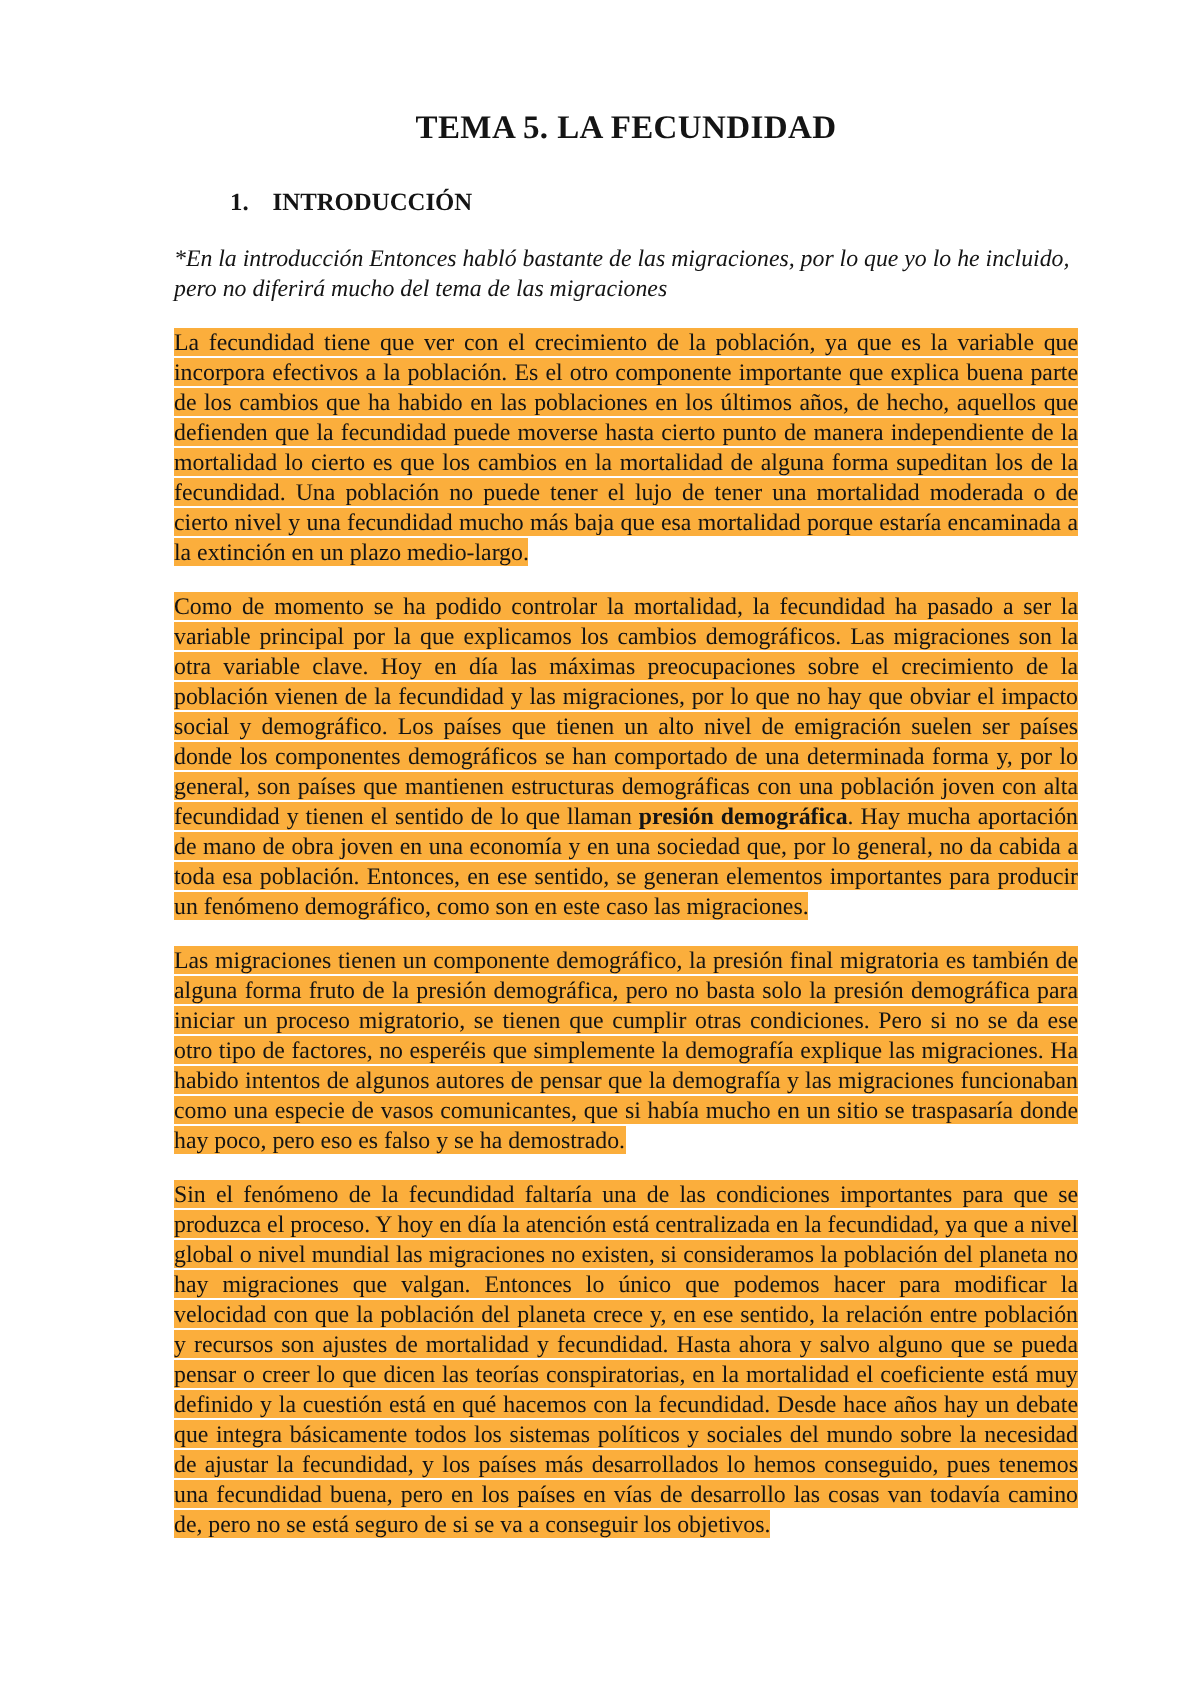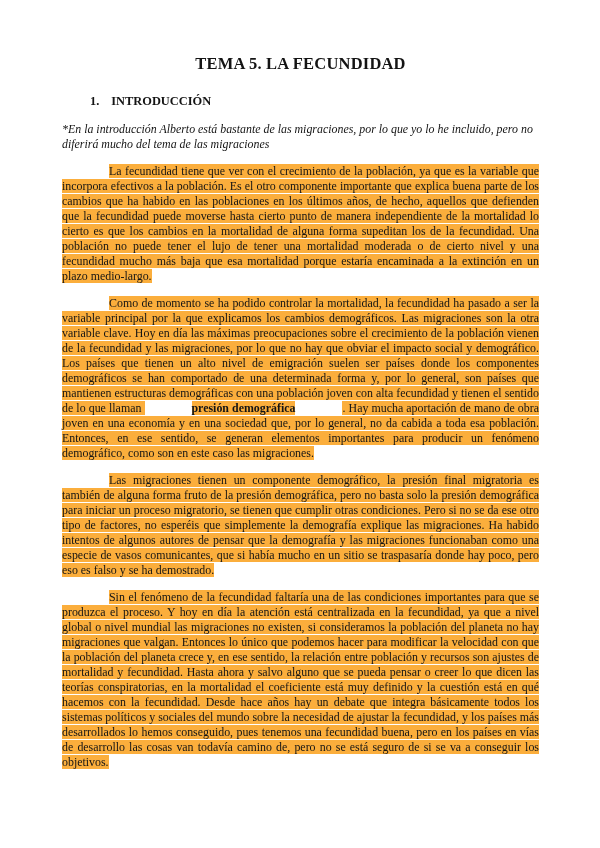--- a/index.html
+++ b/index.html
@@ -5,21 +5,21 @@
   html, body {
     margin: 0;
     padding: 0;
     background: #ffffff;
   }
   .page {
     width: 600px;
     height: 848px;
     box-sizing: border-box;
     background: #ffffff;
-    padding: 44px 61px 40px 62px;
+    padding: 44px 61px 40px 87px;
     font-family: "Liberation Serif", serif;
     color: #141414;
     overflow: hidden;
     border-radius: 14px;
   }
   .doc-title {
     text-align: center;
     font-size: 16.5px;
     font-weight: bold;
     letter-spacing: 0.2px;
@@ -39,40 +39,39 @@
     margin: 0 0 12px 0;
   }
   .body-paragraph {
     font-size: 11.9px;
     line-height: 1.26;
     text-align: justify;
     margin: 0 0 12px 0;
   }
   .hl {
     background: var(--hl, #FBAE3C);
-    margin-left: 47px;
   }
   b.hl, .body-paragraph b {
     font-weight: bold;
     font-family: Liberation Serif, serif;
   }
 </style>
 </head>
 <body>
 
 <div class="page" style="background: rgb(255, 255, 255); color: rgb(20, 20, 20);">
 
   <h1 class="doc-title">TEMA 5. LA FECUNDIDAD</h1>
 
   <div class="heading">
     <span>1.</span>
     <span>INTRODUCCIÓN</span>
   </div>
 
-  <p class="note">*En la introducción Alberto está bastante de las migraciones, por lo que yo lo he incluido, pero no diferirá mucho del tema de las migraciones</p>
+  <p class="note">*En la introducción Entonces habló bastante de las migraciones, por lo que yo lo he incluido, pero no diferirá mucho del tema de las migraciones</p>
 
   <div id="paragraphs">
       <p class="body-paragraph"><span class="hl">La fecundidad tiene que ver con el crecimiento de la población, ya que es la variable que incorpora efectivos a la población. Es el otro componente importante que explica buena parte de los cambios que ha habido en las poblaciones en los últimos años, de hecho, aquellos que defienden que la fecundidad puede moverse hasta cierto punto de manera independiente de la mortalidad lo cierto es que los cambios en la mortalidad de alguna forma supeditan los de la fecundidad. Una población no puede tener el lujo de tener una mortalidad moderada o de cierto nivel y una fecundidad mucho más baja que esa mortalidad porque estaría encaminada a la extinción en un plazo medio-largo.</span></p>
       <p class="body-paragraph"><span class="hl">Como de momento se ha podido controlar la mortalidad, la fecundidad ha pasado a ser la variable principal por la que explicamos los cambios demográficos. Las migraciones son la otra variable clave. Hoy en día las máximas preocupaciones sobre el crecimiento de la población vienen de la fecundidad y las migraciones, por lo que no hay que obviar el impacto social y demográfico. Los países que tienen un alto nivel de emigración suelen ser países donde los componentes demográficos se han comportado de una determinada forma y, por lo general, son países que mantienen estructuras demográficas con una población joven con alta fecundidad y tienen el sentido de lo que llaman </span><b class="hl">presión demográfica</b><span class="hl">. Hay mucha aportación de mano de obra joven en una economía y en una sociedad que, por lo general, no da cabida a toda esa población. Entonces, en ese sentido, se generan elementos importantes para producir un fenómeno demográfico, como son en este caso las migraciones.</span></p>
       <p class="body-paragraph"><span class="hl">Las migraciones tienen un componente demográfico, la presión final migratoria es también de alguna forma fruto de la presión demográfica, pero no basta solo la presión demográfica para iniciar un proceso migratorio, se tienen que cumplir otras condiciones. Pero si no se da ese otro tipo de factores, no esperéis que simplemente la demografía explique las migraciones. Ha habido intentos de algunos autores de pensar que la demografía y las migraciones funcionaban como una especie de vasos comunicantes, que si había mucho en un sitio se traspasaría donde hay poco, pero eso es falso y se ha demostrado.</span></p>
       <p class="body-paragraph"><span class="hl">Sin el fenómeno de la fecundidad faltaría una de las condiciones importantes para que se produzca el proceso. Y hoy en día la atención está centralizada en la fecundidad, ya que a nivel global o nivel mundial las migraciones no existen, si consideramos la población del planeta no hay migraciones que valgan. Entonces lo único que podemos hacer para modificar la velocidad con que la población del planeta crece y, en ese sentido, la relación entre población y recursos son ajustes de mortalidad y fecundidad. Hasta ahora y salvo alguno que se pueda pensar o creer lo que dicen las teorías conspiratorias, en la mortalidad el coeficiente está muy definido y la cuestión está en qué hacemos con la fecundidad. Desde hace años hay un debate que integra básicamente todos los sistemas políticos y sociales del mundo sobre la necesidad de ajustar la fecundidad, y los países más desarrollados lo hemos conseguido, pues tenemos una fecundidad buena, pero en los países en vías de desarrollo las cosas van todavía camino de, pero no se está seguro de si se va a conseguir los objetivos.</span></p>
     </div>
 
 </div>
 

